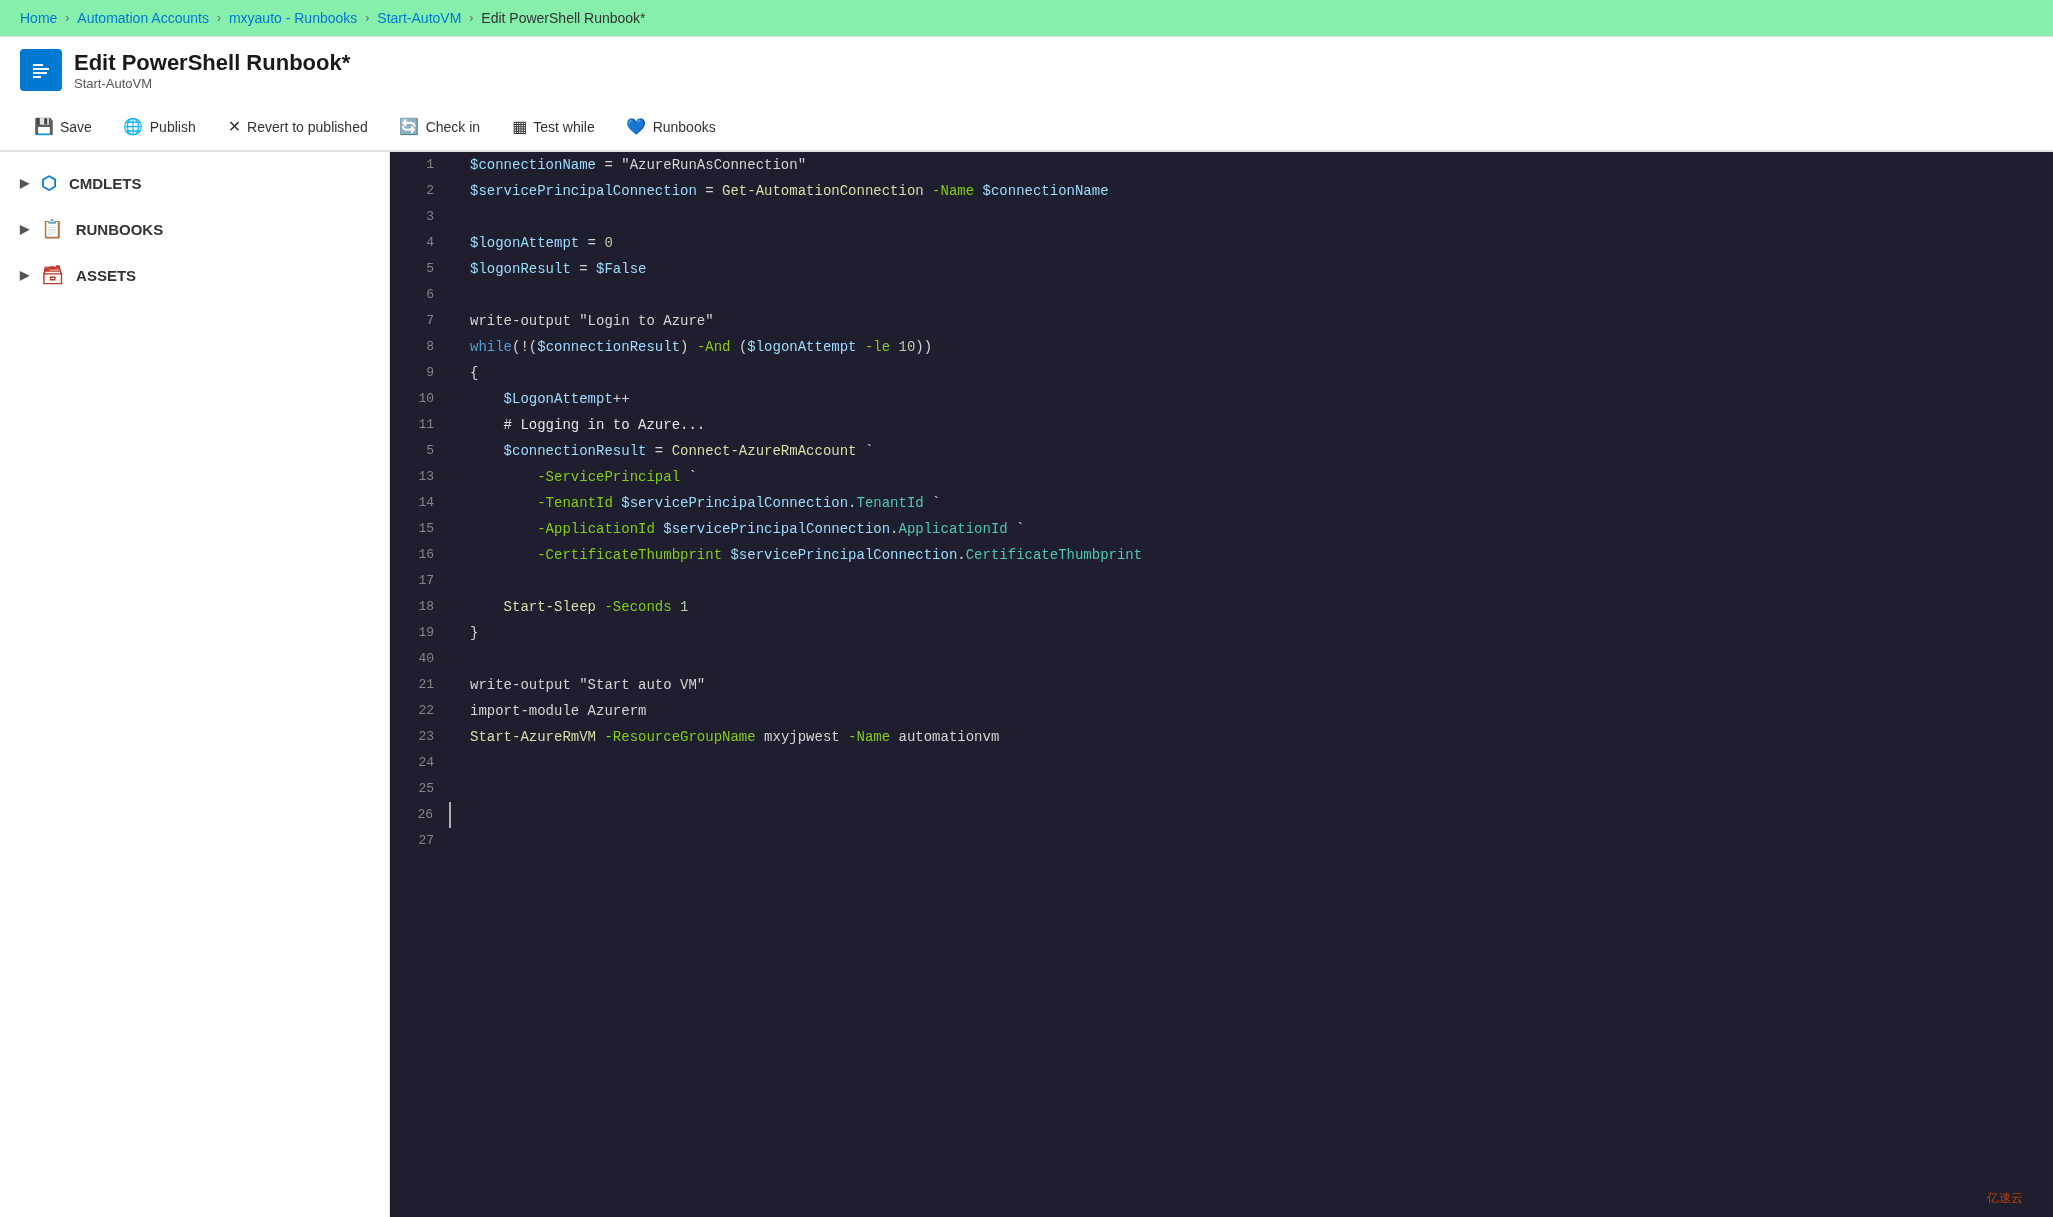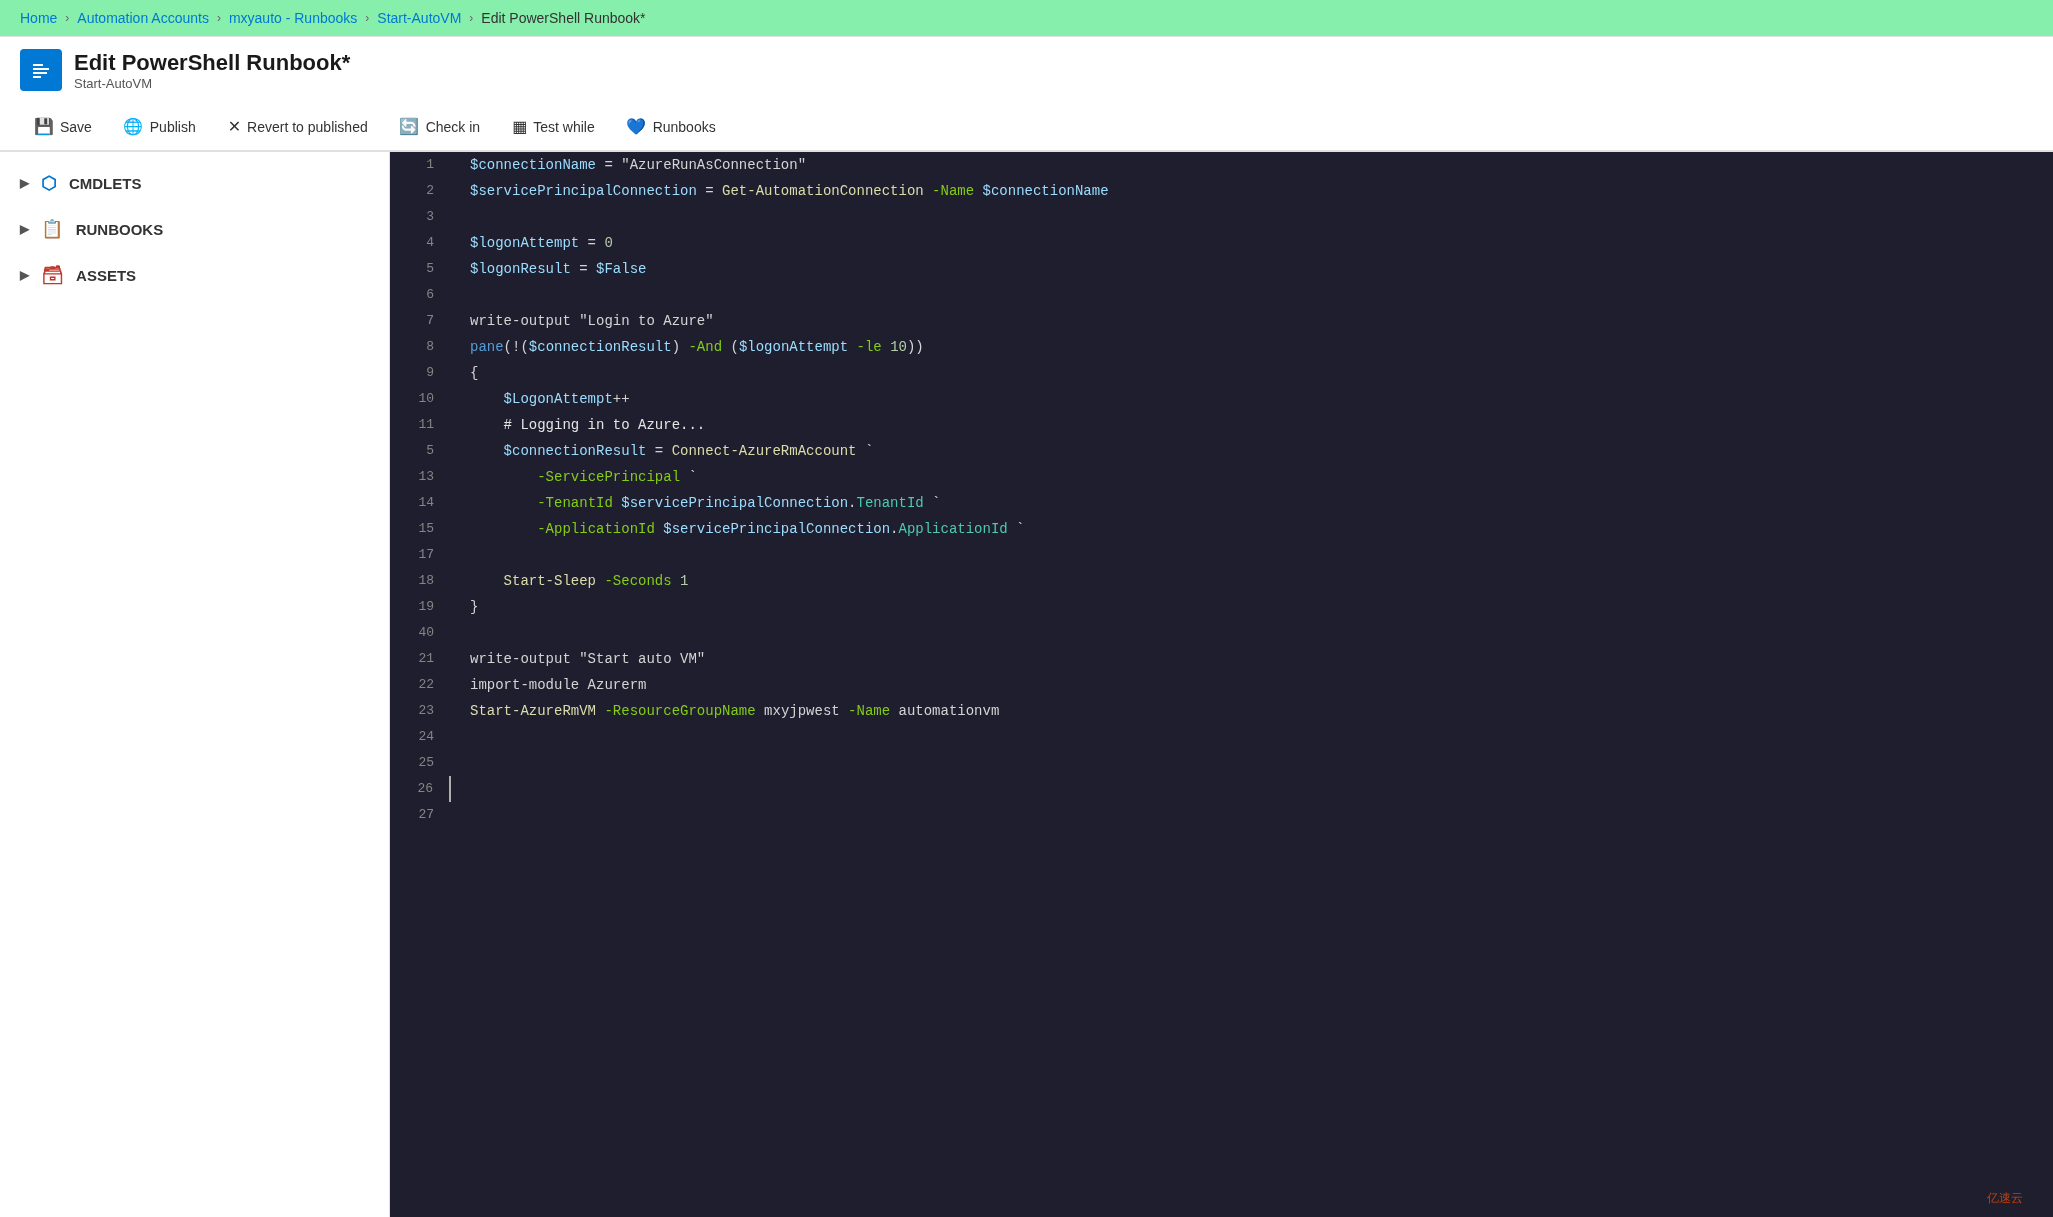--- a/index.html
+++ b/index.html
@@ -248,21 +248,21 @@
           <tr>
             <td class="line-num">6</td>
             <td class="line-content">&nbsp;</td>
           </tr>
           <tr>
             <td class="line-num">7</td>
             <td class="line-content">write-output "Login to Azure"</td>
           </tr>
           <tr>
             <td class="line-num">8</td>
-            <td class="line-content"><span class="c-keyword">pane</span>(!(<span class="c-variable">$connectionResult</span>) <span class="c-param">-And</span> (<span class="c-variable">$logonAttempt</span> <span class="c-param">-le</span> <span class="c-number">10</span>))</td>
+            <td class="line-content"><span class="c-keyword">while</span>(!(<span class="c-variable">$connectionResult</span>) <span class="c-param">-And</span> (<span class="c-variable">$logonAttempt</span> <span class="c-param">-le</span> <span class="c-number">10</span>))</td>
           </tr>
           <tr>
             <td class="line-num">9</td>
             <td class="line-content">{</td>
           </tr>
           <tr>
             <td class="line-num">10</td>
             <td class="line-content">    <span class="c-variable">$LogonAttempt</span>++</td>
           </tr>
           <tr>
@@ -277,20 +277,24 @@
             <td class="line-num">13</td>
             <td class="line-content">        <span class="c-param">-ServicePrincipal</span> `</td>
           </tr>
           <tr>
             <td class="line-num">14</td>
             <td class="line-content">        <span class="c-param">-TenantId</span> <span class="c-variable">$servicePrincipalConnection</span>.<span class="c-propname">TenantId</span> `</td>
           </tr>
           <tr>
             <td class="line-num">15</td>
             <td class="line-content">        <span class="c-param">-ApplicationId</span> <span class="c-variable">$servicePrincipalConnection</span>.<span class="c-propname">ApplicationId</span> `</td>
+          </tr>
+          <tr>
+            <td class="line-num">16</td>
+            <td class="line-content">        <span class="c-param">-CertificateThumbprint</span> <span class="c-variable">$servicePrincipalConnection</span>.<span class="c-propname">CertificateThumbprint</span></td>
           </tr>
           <tr>
             <td class="line-num">17</td>
             <td class="line-content">&nbsp;</td>
           </tr>
           <tr>
             <td class="line-num">18</td>
             <td class="line-content">    <span class="c-cmdlet">Start-Sleep</span> <span class="c-param">-Seconds</span> <span class="c-number">1</span></td>
           </tr>
           <tr>

